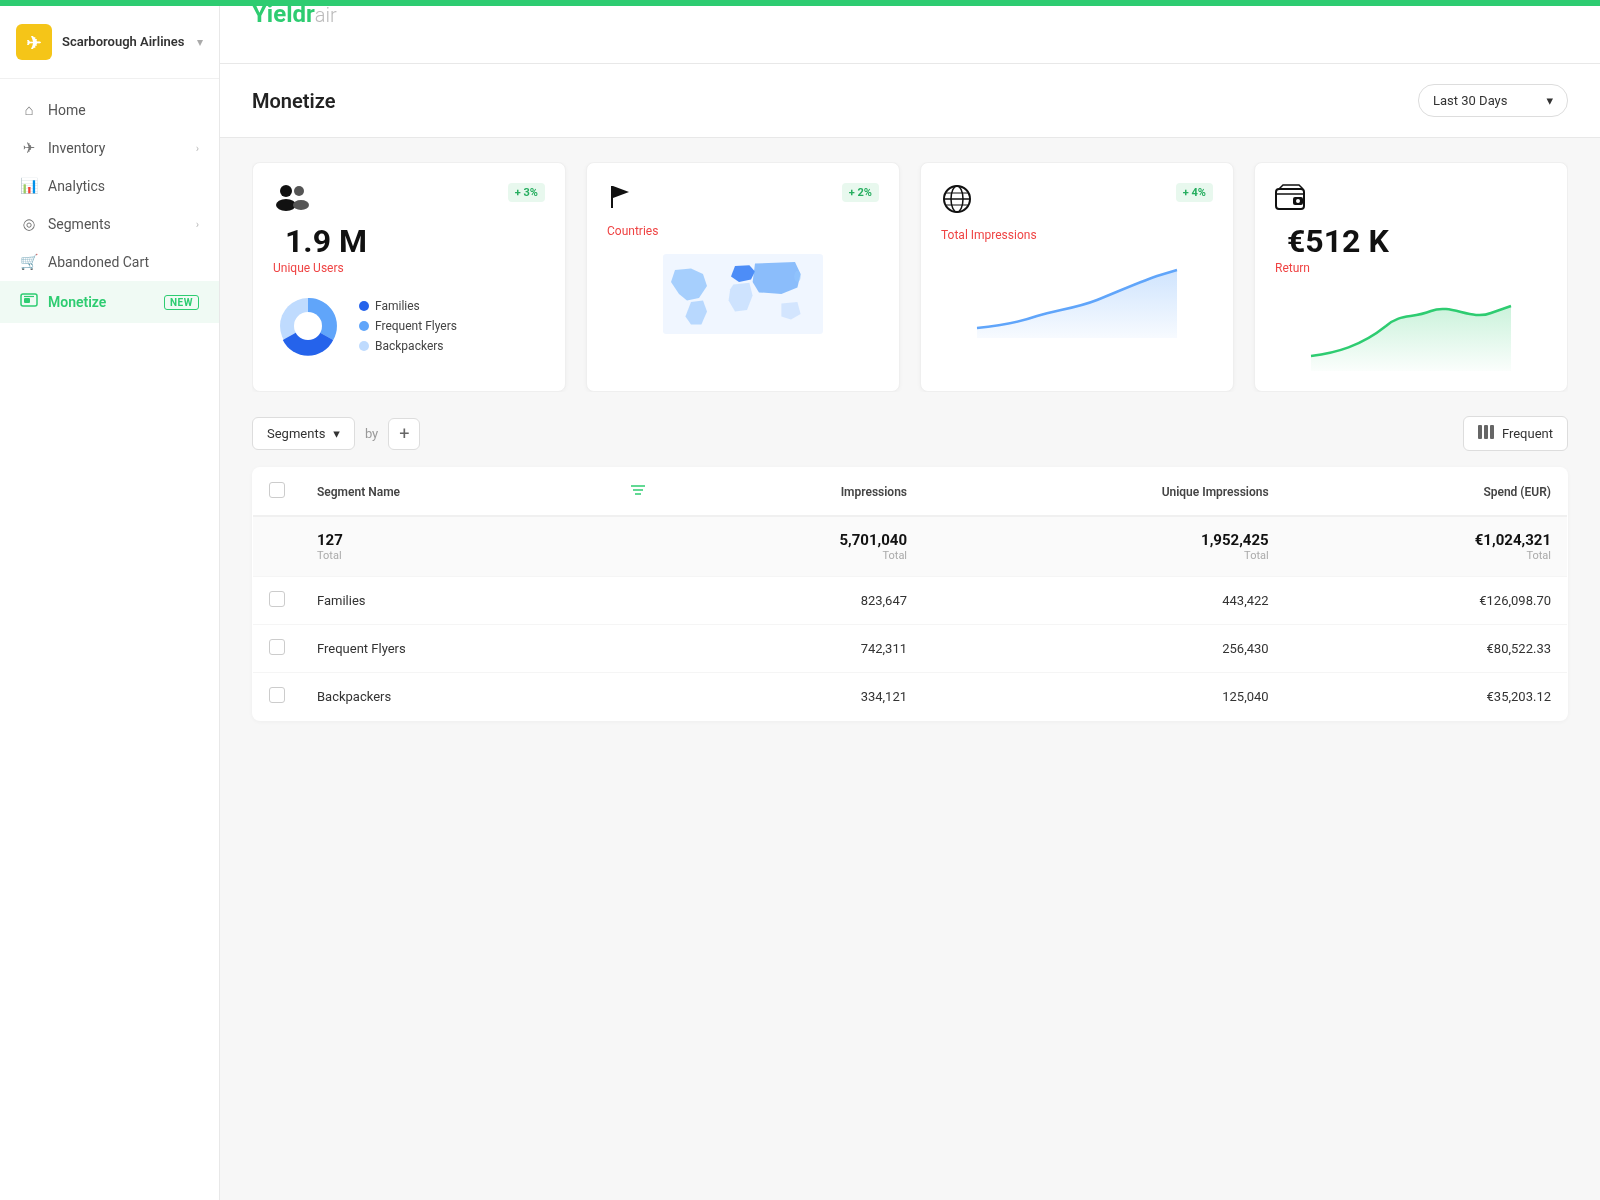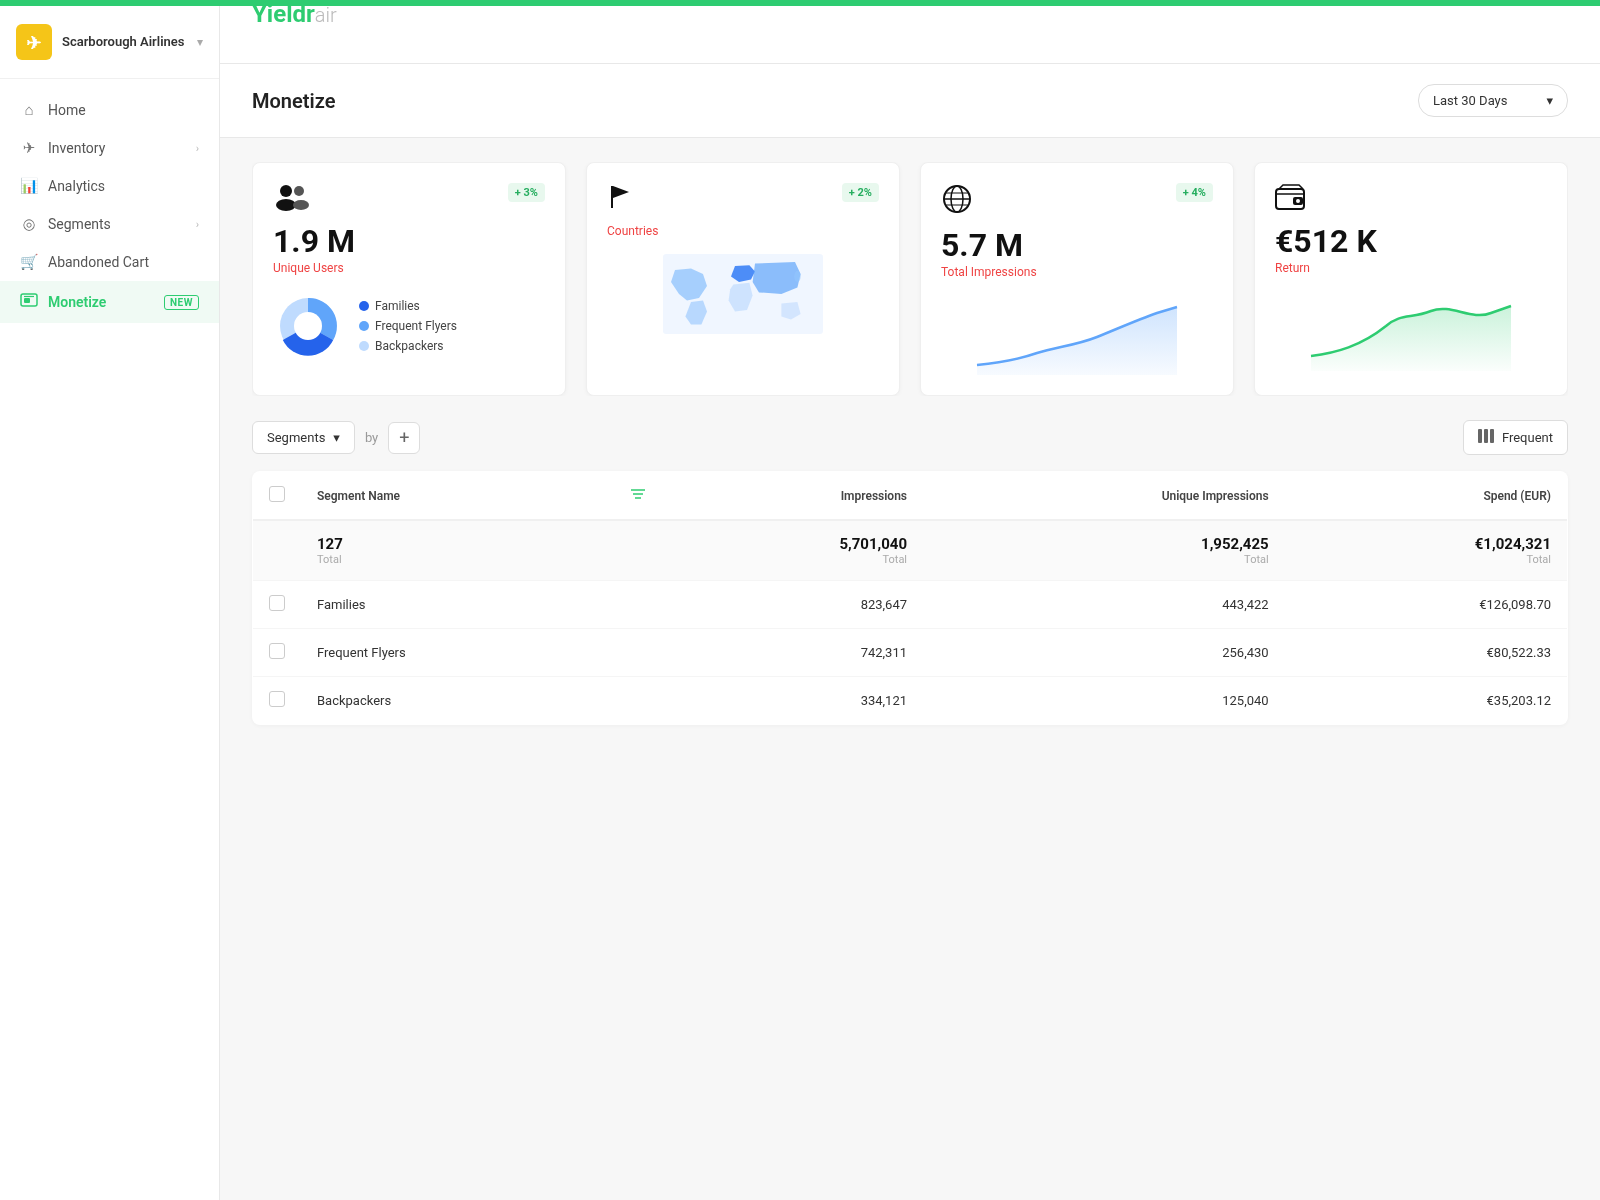--- a/index.html
+++ b/index.html
@@ -233,21 +233,21 @@
       font-size: 11px;
       font-weight: 700;
       padding: 3px 7px;
       border-radius: 4px;
     }
 
     .card-value {
       font-size: 32px;
       font-weight: 700;
       color: #111;
-      margin: 8px 0 2px;
+      margin: 8px 12px 2px;
       line-height: 1.1;
     }
 
     .card-label {
       font-size: 12px;
       color: #ef4444;
       margin-bottom: 16px;
     }
 
     .card-chart {
@@ -579,21 +579,20 @@
               <svg width="32" height="32" viewBox="0 0 32 32" fill="none">
                 <circle cx="16" cy="16" r="13" stroke="#111" stroke-width="2" fill="none"></circle>
                 <ellipse cx="16" cy="16" rx="6" ry="13" stroke="#111" stroke-width="1.5" fill="none"></ellipse>
                 <line x1="3" y1="16" x2="29" y2="16" stroke="#111" stroke-width="1.5"></line>
                 <line x1="5" y1="10" x2="27" y2="10" stroke="#111" stroke-width="1"></line>
                 <line x1="5" y1="22" x2="27" y2="22" stroke="#111" stroke-width="1"></line>
               </svg>
             </div>
             <span class="card-badge">+ 4%</span>
           </div>
-          <div class="card-value">5.7 M</div>
           <div class="card-label">Total Impressions</div>
           <div class="card-chart">
             <svg viewBox="0 0 200 80" width="100%" height="80">
               <defs>
                 <linearGradient id="blueGrad" x1="0" y1="0" x2="0" y2="1">
                   <stop offset="0%" stop-color="#60a5fa" stop-opacity="0.3"></stop>
                   <stop offset="100%" stop-color="#60a5fa" stop-opacity="0.05"></stop>
                 </linearGradient>
               </defs>
               <path d="M0,70 C20,68 40,65 60,58 C80,52 100,50 120,42 C140,34 160,25 180,18 L200,12" fill="none" stroke="#60a5fa" stroke-width="2.5"></path>

